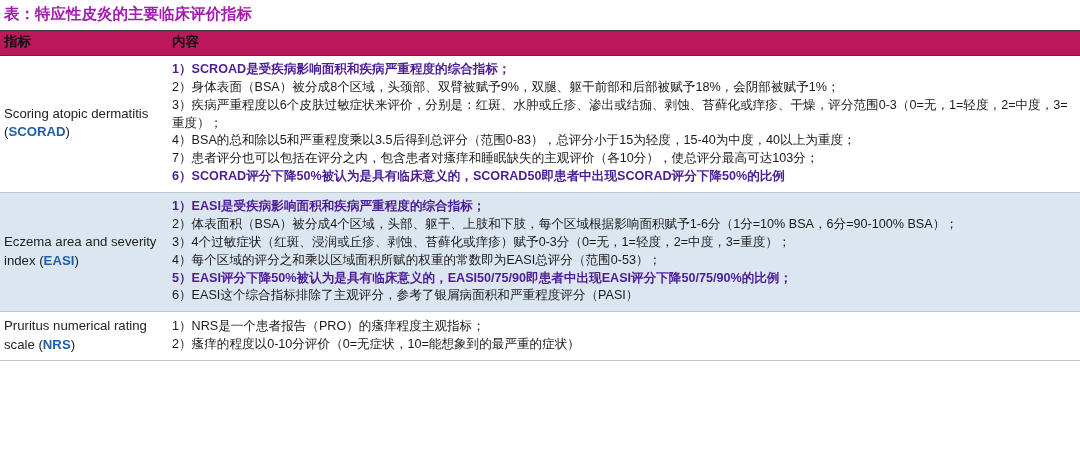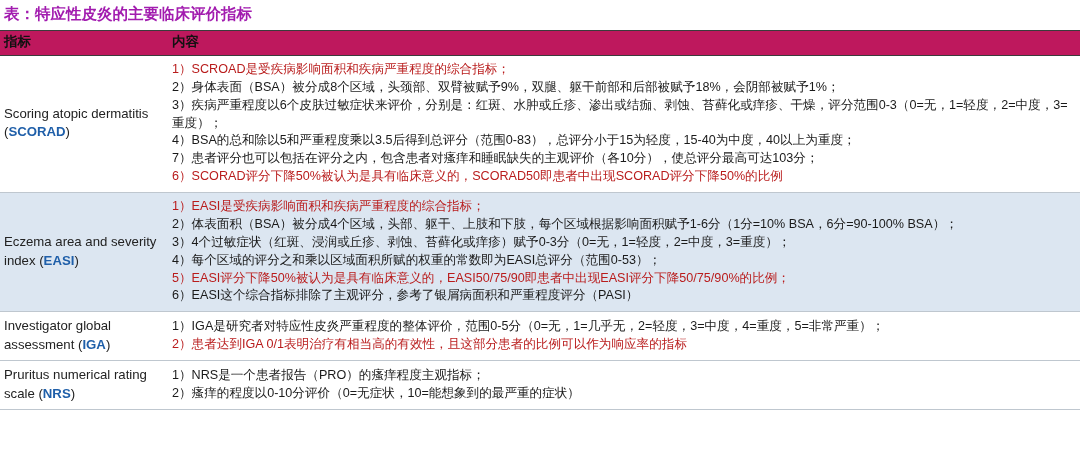--- a/index.html
+++ b/index.html
@@ -60,22 +60,22 @@
     font-size: 13.2px;
     line-height: 1.4;
     color: #222222;
     margin-top: 16px;
   }
   .abbr {
     color: #1f5fa9;
     font-weight: bold;
   }
   .blue-bold {
-    color: #b91c1c;
-    font-weight: normal;
+    color: #4c1d95;
+    font-weight: bold;
   }
   .line { display: block; }
 </style>
 </head>
 <body>
 
 <div class="page">
 
   <div class="title">表：特应性皮炎的主要临床评价指标</div>
 
@@ -107,27 +107,20 @@
           <td class="content">
             <span class="line blue-bold">1）EASI是受疾病影响面积和疾病严重程度的综合指标；</span>
             <span class="line">2）体表面积（BSA）被分成4个区域，头部、躯干、上肢和下肢，每个区域根据影响面积赋予1-6分（1分=10% BSA，6分=90-100% BSA）；</span>
             <span class="line">3）4个过敏症状（红斑、浸润或丘疹、剥蚀、苔藓化或痒疹）赋予0-3分（0=无，1=轻度，2=中度，3=重度）；</span>
             <span class="line">4）每个区域的评分之和乘以区域面积所赋的权重的常数即为EASI总评分（范围0-53）；</span>
             <span class="line blue-bold">5）EASI评分下降50%被认为是具有临床意义的，EASI50/75/90即患者中出现EASI评分下降50/75/90%的比例；</span>
             <span class="line">6）EASI这个综合指标排除了主观评分，参考了银屑病面积和严重程度评分（PASI）</span>
           </td>
         </tr>
         <tr>
-          <td class="indicator"><span>Investigator global assessment (</span><span class="abbr">IGA</span><span>)</span></td>
-          <td class="content">
-            <span class="line">1）IGA是研究者对特应性皮炎严重程度的整体评价，范围0-5分（0=无，1=几乎无，2=轻度，3=中度，4=重度，5=非常严重）；</span>
-            <span class="line blue-bold">2）患者达到IGA 0/1表明治疗有相当高的有效性，且这部分患者的比例可以作为响应率的指标</span>
-          </td>
-        </tr>
-        <tr>
           <td class="indicator"><span>Pruritus numerical rating scale (</span><span class="abbr">NRS</span><span>)</span></td>
           <td class="content">
             <span class="line">1）NRS是一个患者报告（PRO）的瘙痒程度主观指标；</span>
             <span class="line">2）瘙痒的程度以0-10分评价（0=无症状，10=能想象到的最严重的症状）</span>
           </td>
         </tr>
       </tbody>
   </table>
 
 </div>

